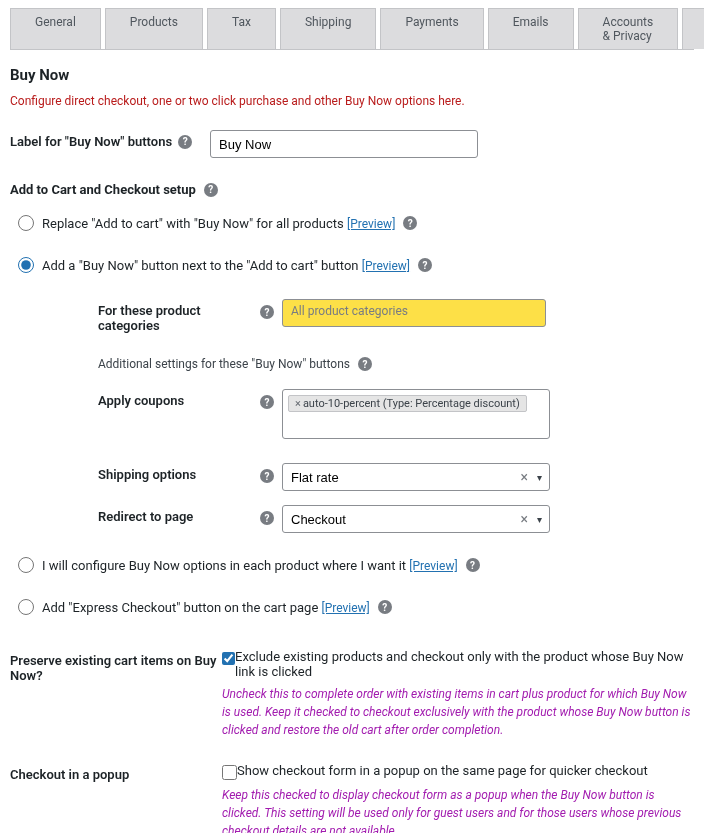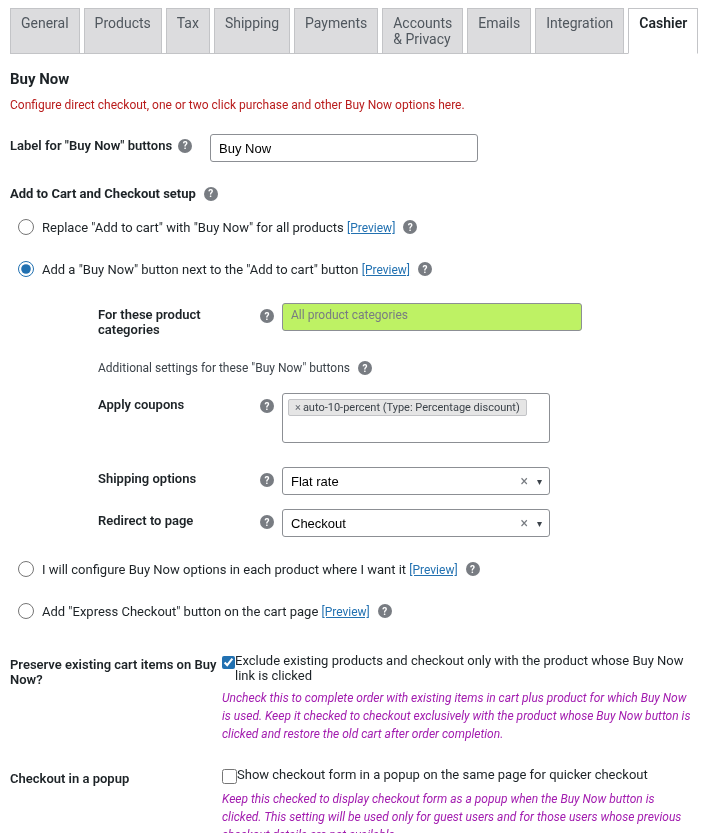--- a/index.html
+++ b/index.html
@@ -1,58 +1,58 @@
 <!DOCTYPE html>
 <html><head>
 <meta charset="utf-8">
 <style>
 * { box-sizing: border-box; margin: 0; padding: 0; }
 body { font-family: -apple-system, BlinkMacSystemFont, "Segoe UI", Roboto, sans-serif; font-size: 13px; color: #1d2327; background: #fff; padding: 8px 10px 20px; width: 704px; }
 .tabs { display: flex; gap: 4px; border-bottom: 1px solid #c3c4c7; padding-bottom: 0; margin-bottom: 16px; }
-.tab { background: #dcdcde; border: 1px solid #c3c4c7; border-bottom: none; padding: 6px 10px; font-size: 14px; cursor: pointer; color: #50575e; }
+.tab { background: #dcdcde; border: 1px solid #c3c4c7; border-bottom: none; padding: 6px 24px; font-size: 12px; cursor: pointer; color: #50575e; }
 .tab.active { background: #fff; border-bottom: 1px solid #fff; margin-bottom: -1px; color: #1d2327; font-weight: 600; }
 h2 { font-size: 15px; font-weight: 700; margin-bottom: 10px; }
 .desc { font-size: 12px; color: #b91c1c; margin-bottom: 22px; }
 .form-row { display: flex; align-items: flex-start; margin-bottom: 24px; }
 .form-row.tight { margin-bottom: 14px; }
 .label-col { width: 200px; flex-shrink: 0; padding-top: 4px; font-size: 13px; font-weight: 600; color: #1d2327; display: flex; align-items: center; gap: 6px; }
 .label-col.sub { padding-left: 48px; width: 210px; font-weight: 600; }
 .field-col { flex: 1; }
 .help-icon { display: inline-flex; width: 14px; height: 14px; border-radius: 50%; background: #787c82; color: #fff; font-size: 10px; font-weight: 700; align-items: center; justify-content: center; cursor: help; flex-shrink: 0; }
 input[type=text].txt { width: 268px; padding: 4px 8px; border: 1px solid #8c8f94; border-radius: 3px; font-size: 13px; height: 28px; }
 .section-head { font-weight: 700; font-size: 13px; margin-bottom: 18px; display: flex; align-items: center; gap: 8px; }
 .radio-row { display: flex; align-items: center; gap: 8px; margin-bottom: 26px; padding-left: 8px; }
 .radio-row input[type=radio] { width: 16px; height: 16px; accent-color: #2271b1; }
 .radio-row label { font-size: 13px; }
 .preview-link { color: #2271b1; text-decoration: underline; font-size: 12px; }
 .sub-block { margin-left: 40px; }
 .sub-settings-note { margin-left: 48px; margin-bottom: 18px; font-size: 12px; color: #3c434a; display: flex; align-items: center; gap: 8px; }
-.multiselect { width: 300px; min-height: 28px; border: 1px solid #8c8f94; border-radius: 3px; padding: 4px 8px; background: #bef264; font-size: 12px; color: #787c82; }
+.multiselect { width: 264px; min-height: 28px; border: 1px solid #8c8f94; border-radius: 3px; padding: 4px 8px; background: #fde047; font-size: 12px; color: #787c82; }
 .tagbox { width: 268px; min-height: 50px; border: 1px solid #8c8f94; border-radius: 3px; padding: 5px; background: #fff; }
 .tag { display: inline-flex; align-items: center; gap: 2px; background: #e5e5e5; border: 1px solid #c3c4c7; border-radius: 2px; padding: 1px 6px; font-size: 11px; color: #3c434a; }
 .tag .x { font-size: 11px; color: #646970; cursor: pointer; }
 .select-wrap { position: relative; width: 268px; }
 .select-wrap select { width: 100%; padding: 4px 40px 4px 8px; border: 1px solid #8c8f94; border-radius: 3px; font-size: 13px; height: 28px; background: #fff; appearance: none; }
 .select-wrap .clear { position: absolute; right: 22px; top: 50%; transform: translateY(-50%); font-size: 14px; color: #787c82; cursor: pointer; }
 .select-wrap .chev { position: absolute; right: 8px; top: 50%; transform: translateY(-50%); font-size: 10px; color: #3c434a; pointer-events: none; }
 .check-row { display: flex; align-items: flex-start; }
 .check-row input[type=checkbox] { margin-top: 2px; width: 15px; height: 15px; accent-color: #2271b1; }
 .hint { font-size: 12px; font-style: italic; color: #a21caf; margin-top: 6px; line-height: 1.5; }
 </style>
 </head>
 <body>
 
 <div class="tabs" id="tabs">
     <div class="tab">General</div>
     <div class="tab">Products</div>
     <div class="tab">Tax</div>
     <div class="tab">Shipping</div>
     <div class="tab">Payments</div>
+    <div class="tab">Emails</div>
     <div class="tab">Accounts &amp; Privacy</div>
-    <div class="tab">Emails</div>
     <div class="tab">Integration</div>
     <div class="tab active">Cashier</div>
   </div>
 
 <h2>Buy Now</h2>
 <p class="desc">Configure direct checkout, one or two click purchase and other Buy Now options here.</p>
 
 <div class="form-row">
   <div class="label-col">
     <span>Label for "Buy Now" buttons</span>

